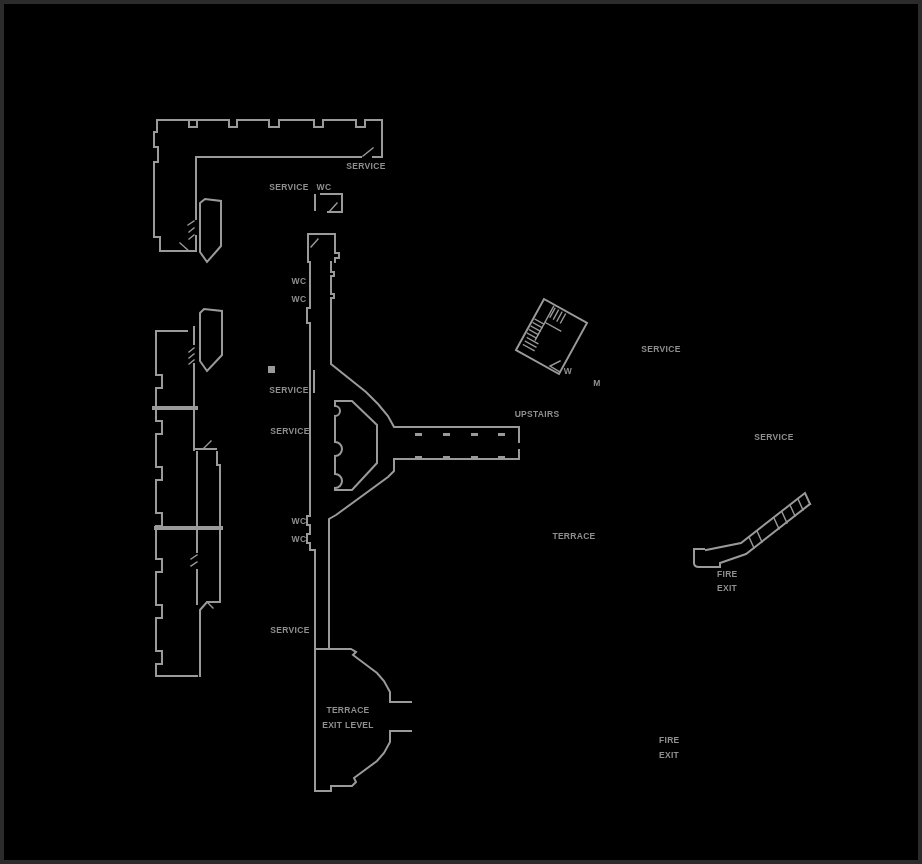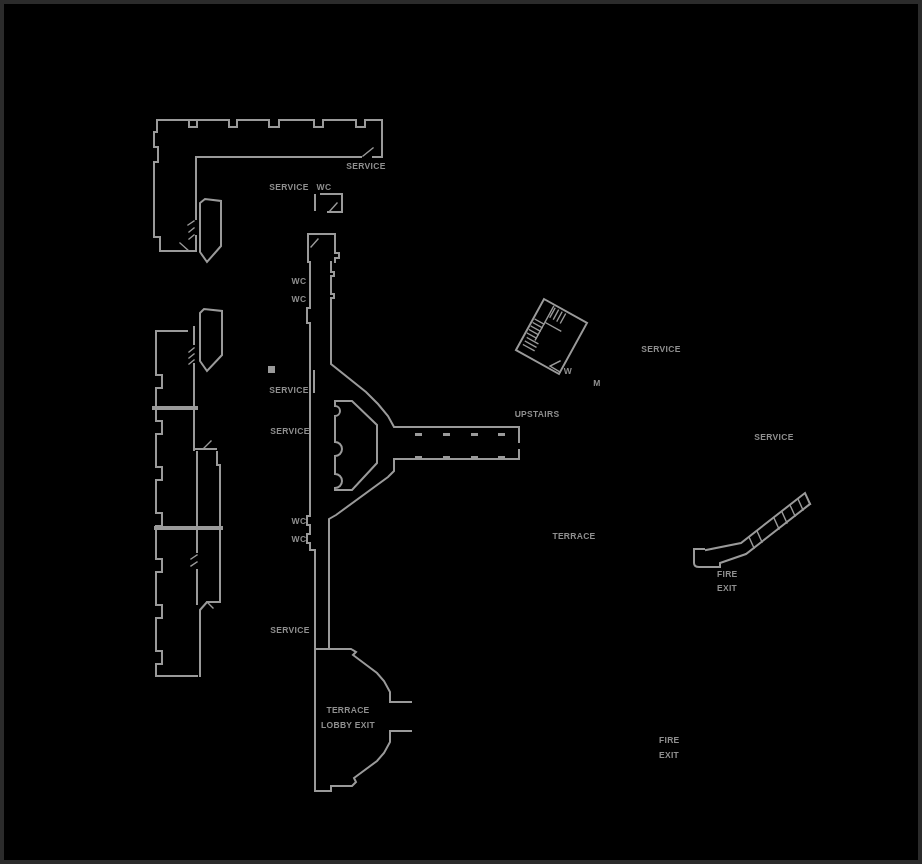--- a/index.html
+++ b/index.html
@@ -103,19 +103,19 @@
       <span class="map-label" style="left: 533px; top: 410px;">UPSTAIRS</span>
       <span class="map-label" style="left: 564px; top: 367px;">W</span>
       <span class="map-label" style="left: 593px; top: 379px;">M</span>
       <span class="map-label" style="left: 657px; top: 345px;">SERVICE</span>
       <span class="map-label" style="left: 770px; top: 433px;">SERVICE</span>
       <span class="map-label" style="left: 570px; top: 532px;">TERRACE</span>
       <span class="map-label" style="left: 295px; top: 517px;">WC</span>
       <span class="map-label" style="left: 295px; top: 535px;">WC</span>
       <span class="map-label" style="left: 286px; top: 626px;">SERVICE</span>
       <span class="map-label" style="left: 344px; top: 706px;">TERRACE</span>
-      <span class="map-label" style="left: 344px; top: 721px;">LOBBY EXIT</span>
+      <span class="map-label" style="left: 344px; top: 721px;">EXIT LEVEL</span>
       <span class="map-label left" style="left: 689px; top: 570px;">FIRE</span>
       <span class="map-label left" style="left: 689px; top: 584px;">EXIT</span>
       <span class="map-label left" style="left: 631px; top: 736px;">FIRE</span>
       <span class="map-label left" style="left: 631px; top: 751px;">EXIT</span>
     </div>
 </div>
 
 </body></html>

